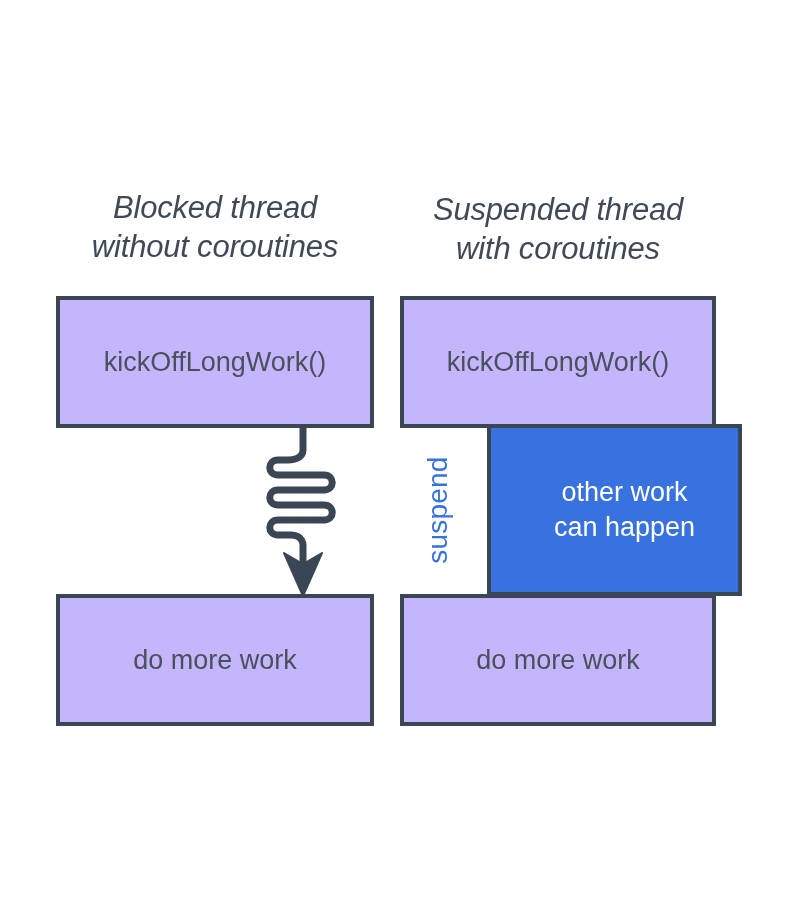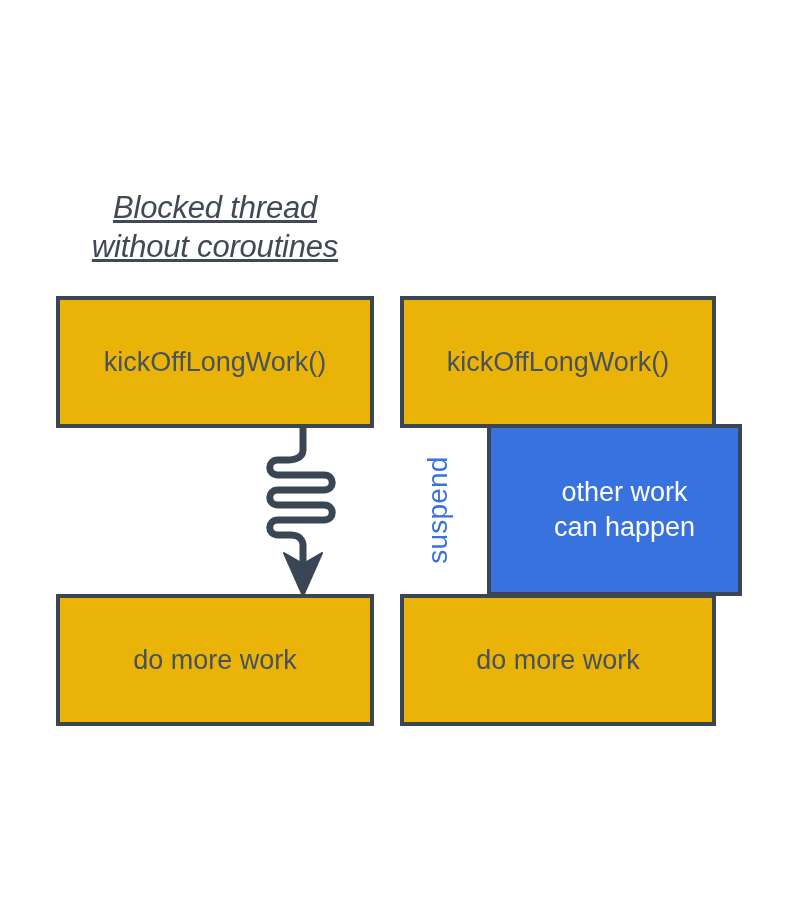--- a/index.html
+++ b/index.html
@@ -24,28 +24,28 @@
   .col-title {
     position: absolute;
     font-style: italic;
     font-size: 31px;
     line-height: 39px;
     color: #3f4a56;
     text-align: center;
     white-space: pre-line;
     letter-spacing: -0.2px;
   }
-  #title-left  { left: 40px;  top: 188px; width: 350px; text-decoration: underline; }
+  #title-left  { left: 40px;  top: 188px; width: 350px; }
   #title-right { left: 390px; top: 190px; width: 336px; }
 
   
   .pbox {
     position: absolute;
     box-sizing: border-box;
-    background: #eab308;
+    background: #c4b5fd;
     border: 4px solid #3a4654;
     display: flex;
     align-items: center;
     justify-content: center;
     color: #48525e;
     font-size: 27px;
     line-height: 33px;
     text-align: center;
     white-space: pre-line;
   }
@@ -115,20 +115,22 @@
   }
 </style>
 </head>
 <body>
 
 <div id="canvas">
 
   <div class="col-title" id="title-left">Blocked thread
 without coroutines</div>
 
+  <div class="col-title" id="title-right">Suspended thread
+with coroutines</div>
 
   <div class="pbox" id="box-left-top">kickOffLongWork()</div>
 
 
   <svg id="blocked-arrow" viewBox="0 0 90 174">
     <path d="M41 0
              L41 26
              C41 36, 27 36, 27 36
              L16 36
              C5 36, 5 51, 16 51

